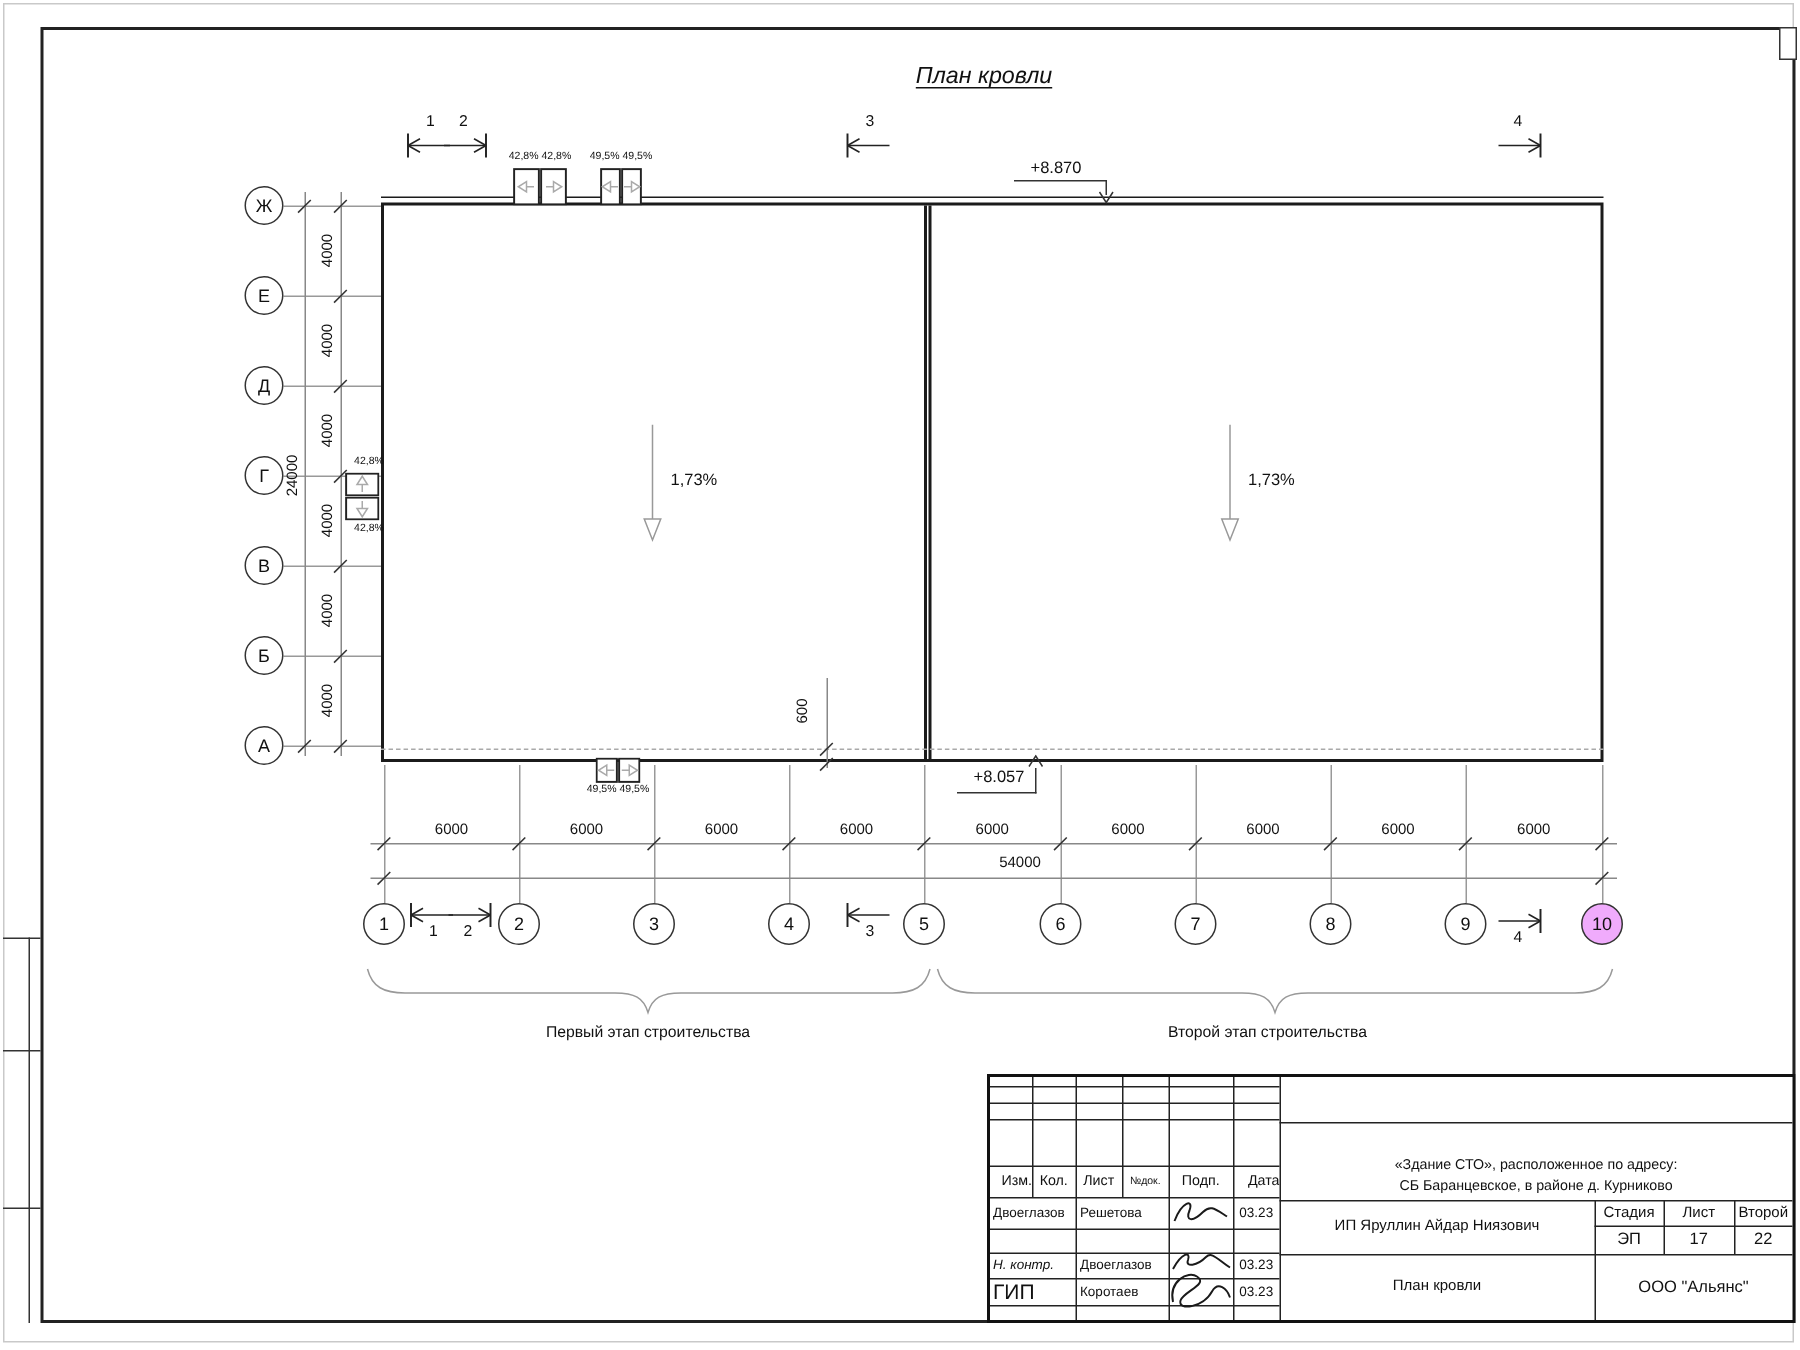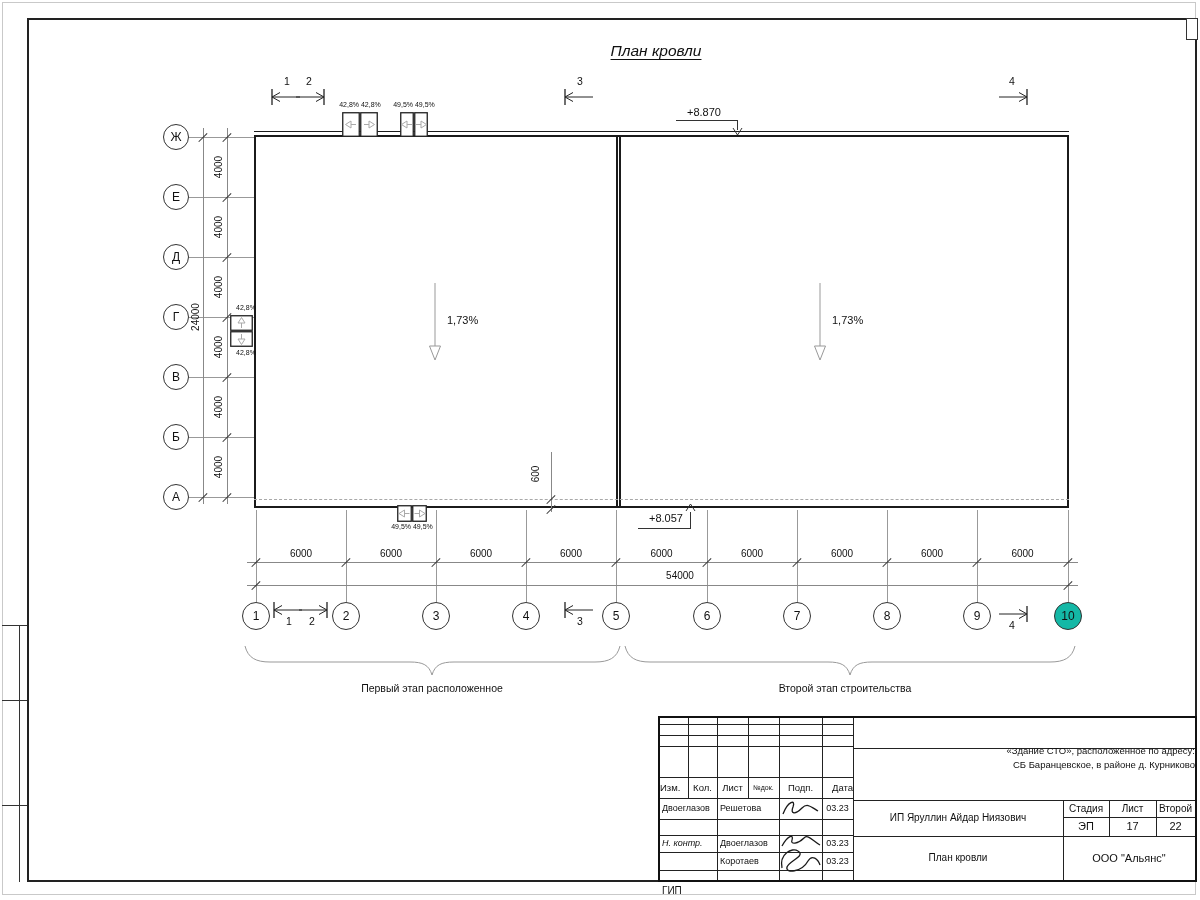--- a/index.html
+++ b/index.html
@@ -53,21 +53,21 @@
   <div class="abs" style="left:638px;top:528px;width:53px;height:1px;background:#333;"></div>
   <div class="abs" style="left:690px;top:512px;width:1px;height:17px;background:#333;"></div>
   <svg class="abs" style="left:685px;top:503px" width="11" height="9">
     <path d="M1,8 L5.5,1 L10,8" stroke="#333" fill="none"></path>
   </svg>
 
   <svg class="abs" style="left:240px;top:640px" width="850" height="42" fill="none" stroke="#999">
     <path d="M5,6 C8,18 16,22 30,22 L170,22 C183,22 189,25 192,35 C195,25 201,22 214,22 L355,22 C369,22 377,18 380,6"></path>
     <path d="M385,6 C388,18 396,22 410,22 L588,22 C601,22 607,25 610,35 C613,25 619,22 632,22 L810,22 C824,22 832,18 835,6"></path>
   </svg>
-  <div class="abs" style="left:332px;top:682px;width:200px;text-align:center;font-size:10.5px;">Первый этап расположенное</div>
+  <div class="abs" style="left:332px;top:682px;width:200px;text-align:center;font-size:10.5px;">Первый этап строительства</div>
   <div class="abs" style="left:745px;top:682px;width:200px;text-align:center;font-size:10.5px;">Второй этап строительства</div>
 
   <div class="abs" style="left:658px;top:716px;width:539px;height:166px;border:2px solid #111;background:#fff;font-size:9.5px;">
 
     <div class="tbl-line" style="left:28px;top:0;width:1px;height:80px;"></div>
     <div class="tbl-line" style="left:57px;top:0;width:1px;height:162px;"></div>
     <div class="tbl-line" style="left:88px;top:0;width:1px;height:80px;"></div>
     <div class="tbl-line" style="left:119px;top:0;width:1px;height:162px;"></div>
     <div class="tbl-line" style="left:162px;top:0;width:1px;height:162px;"></div>
     <div class="tbl-line" style="left:193px;top:0;width:1px;height:162px;"></div>
@@ -83,48 +83,48 @@
     <div class="tbl-line" style="left:0;top:101px;width:193px;height:1px;"></div>
     <div class="tbl-line" style="left:0;top:117px;width:193px;height:1px;"></div>
     <div class="tbl-line" style="left:0;top:134px;width:193px;height:1px;"></div>
     <div class="tbl-line" style="left:0;top:152px;width:193px;height:1px;"></div>
 
     <div class="tbl-line" style="left:193px;top:30px;width:342px;height:1px;"></div>
     <div class="tbl-line" style="left:193px;top:82px;width:342px;height:1px;"></div>
     <div class="tbl-line" style="left:403px;top:99px;width:132px;height:1px;"></div>
     <div class="tbl-line" style="left:193px;top:118px;width:342px;height:1px;"></div>
 
-    <div class="tbc" style="left:0;top:59px;width:28px;height:21px;line-height:21px;text-align:left;">Изм.</div>
+    <div class="tbc" style="left:0;top:59px;width:28px;height:21px;line-height:21px;text-align:right;">Изм.</div>
     <div class="tbc" style="left:28px;top:59px;width:29px;height:21px;line-height:21px;text-align:center;">Кол.</div>
     <div class="tbc" style="left:57px;top:59px;width:31px;height:21px;line-height:21px;text-align:center;">Лист</div>
     <div class="tbc" style="left:88px;top:59px;width:31px;height:21px;line-height:21px;text-align:center;font-size:7px;">№док.</div>
     <div class="tbc" style="left:119px;top:59px;width:43px;height:21px;line-height:21px;text-align:center;">Подп.</div>
     <div class="tbc" style="left:162px;top:59px;width:31px;height:21px;line-height:21px;text-align:right;">Дата</div>
 
     <div class="tbc" style="left:2px;top:80px;width:55px;height:21px;line-height:21px;font-size:9px;">Двоеглазов</div>
     <div class="tbc" style="left:60px;top:80px;width:58px;height:21px;line-height:21px;font-size:9px;">Решетова</div>
     <div class="tbc" style="left:162px;top:80px;width:31px;height:21px;line-height:21px;text-align:center;font-size:9px;">03.23</div>
     <div class="tbc" style="left:2px;top:117px;width:55px;height:17px;line-height:17px;font-size:9px;font-style:italic;">Н. контр.</div>
     <div class="tbc" style="left:60px;top:117px;width:58px;height:17px;line-height:17px;font-size:9px;">Двоеглазов</div>
     <div class="tbc" style="left:162px;top:117px;width:31px;height:17px;line-height:17px;text-align:center;font-size:9px;">03.23</div>
-    <div class="tbc" style="left:2px;top:134px;width:55px;height:18px;line-height:18px;font-size:10px;margin-top:30px;">ГИП</div>
+    <div class="tbc" style="left:2px;top:134px;width:55px;height:18px;line-height:18px;font-size:14px;">ГИП</div>
     <div class="tbc" style="left:60px;top:134px;width:58px;height:18px;line-height:18px;font-size:9px;">Коротаев</div>
     <div class="tbc" style="left:162px;top:134px;width:31px;height:18px;line-height:18px;text-align:center;font-size:9px;">03.23</div>
 
     <svg class="abs" style="left:120px;top:80px" width="42" height="22" fill="none" stroke="#1a1a1a" stroke-width="1.3">
       <path d="M3,16 C8,3 16,1 13,9 C10,16 15,17 22,10 C27,5 30,8 38,13"></path>
     </svg>
     <svg class="abs" style="left:120px;top:113px" width="42" height="22" fill="none" stroke="#1a1a1a" stroke-width="1.3">
       <path d="M2,15 C8,4 14,3 12,9 C10,14 18,13 24,7 C28,3 32,9 40,14"></path>
     </svg>
     <svg class="abs" style="left:116px;top:126px" width="48" height="36" fill="none" stroke="#1a1a1a" stroke-width="1.3">
       <path d="M6,24 C3,10 16,3 22,7 C30,12 13,17 11,23 C9,30 26,28 32,17 C36,10 42,15 44,21"></path>
     </svg>
 
-    <div class="tbc" style="left:193px;top:20px;width:342px;height:51px;text-align:right;padding-top:6px;line-height:13.5px;">
+    <div class="tbc" style="left:193px;top:46px;width:342px;height:51px;text-align:center;padding-top:6px;line-height:13.5px;">
       <div>«Здание СТО», расположенное по адресу:</div>
       <div>СБ Баранцевское, в районе д. Курниково</div>
     </div>
     <div class="tbc" style="left:193px;top:82px;width:210px;height:36px;line-height:36px;text-align:center;font-size:10px;">ИП Яруллин Айдар Ниязович</div>
     <div class="tbc" style="left:193px;top:118px;width:210px;height:44px;line-height:44px;text-align:center;font-size:10px;">План кровли</div>
     <div class="tbc" style="left:403px;top:82px;width:46px;height:17px;line-height:17px;text-align:center;font-size:10px;">Стадия</div>
     <div class="tbc" style="left:449px;top:82px;width:47px;height:17px;line-height:17px;text-align:center;font-size:10px;">Лист</div>
     <div class="tbc" style="left:496px;top:82px;width:39px;height:17px;line-height:17px;text-align:center;font-size:10px;">Второй</div>
     <div class="tbc" style="left:403px;top:99px;width:46px;height:19px;line-height:19px;text-align:center;font-size:11px;">ЭП</div>
     <div class="tbc" style="left:449px;top:99px;width:47px;height:19px;line-height:19px;text-align:center;font-size:11px;">17</div>
@@ -175,21 +175,21 @@
     <div style="position:absolute;left:602px;top:602px;width:28px;height:28px;border:1px solid #333;border-radius:50%;background:#fff;text-align:center;line-height:26px;font-size:12px">5</div>
     <div style="position:absolute;left:706.5px;top:510px;width:1px;height:92px;background:#999"></div>
     <div style="position:absolute;left:693px;top:602px;width:28px;height:28px;border:1px solid #333;border-radius:50%;background:#fff;text-align:center;line-height:26px;font-size:12px">6</div>
     <div style="position:absolute;left:796.5px;top:510px;width:1px;height:92px;background:#999"></div>
     <div style="position:absolute;left:783px;top:602px;width:28px;height:28px;border:1px solid #333;border-radius:50%;background:#fff;text-align:center;line-height:26px;font-size:12px">7</div>
     <div style="position:absolute;left:886.5px;top:510px;width:1px;height:92px;background:#999"></div>
     <div style="position:absolute;left:873px;top:602px;width:28px;height:28px;border:1px solid #333;border-radius:50%;background:#fff;text-align:center;line-height:26px;font-size:12px">8</div>
     <div style="position:absolute;left:976.5px;top:510px;width:1px;height:92px;background:#999"></div>
     <div style="position:absolute;left:963px;top:602px;width:28px;height:28px;border:1px solid #333;border-radius:50%;background:#fff;text-align:center;line-height:26px;font-size:12px">9</div>
     <div style="position:absolute;left:1067.5px;top:510px;width:1px;height:92px;background:#999"></div>
-    <div style="position:absolute;left:1054px;top:602px;width:28px;height:28px;border:1px solid #333;border-radius:50%;background:#14b8a6;text-align:center;line-height:26px;font-size:12px">10</div>
+    <div style="position:absolute;left:1054px;top:602px;width:28px;height:28px;border:1px solid #333;border-radius:50%;background:#f0abfc;text-align:center;line-height:26px;font-size:12px">10</div>
     <div style="position:absolute;left:247px;top:561.5px;width:831px;height:1px;background:#888"></div>
     <div style="position:absolute;left:247px;top:584.5px;width:831px;height:1px;background:#888"></div>
     <div style="position:absolute;left:250px;top:561.5px;width:12px;height:1.2px;background:#333;transform:rotate(-45deg)"></div>
     <div style="position:absolute;left:340px;top:561.5px;width:12px;height:1.2px;background:#333;transform:rotate(-45deg)"></div>
     <div style="position:absolute;left:430px;top:561.5px;width:12px;height:1.2px;background:#333;transform:rotate(-45deg)"></div>
     <div style="position:absolute;left:520px;top:561.5px;width:12px;height:1.2px;background:#333;transform:rotate(-45deg)"></div>
     <div style="position:absolute;left:610px;top:561.5px;width:12px;height:1.2px;background:#333;transform:rotate(-45deg)"></div>
     <div style="position:absolute;left:701px;top:561.5px;width:12px;height:1.2px;background:#333;transform:rotate(-45deg)"></div>
     <div style="position:absolute;left:791px;top:561.5px;width:12px;height:1.2px;background:#333;transform:rotate(-45deg)"></div>
     <div style="position:absolute;left:881px;top:561.5px;width:12px;height:1.2px;background:#333;transform:rotate(-45deg)"></div>

